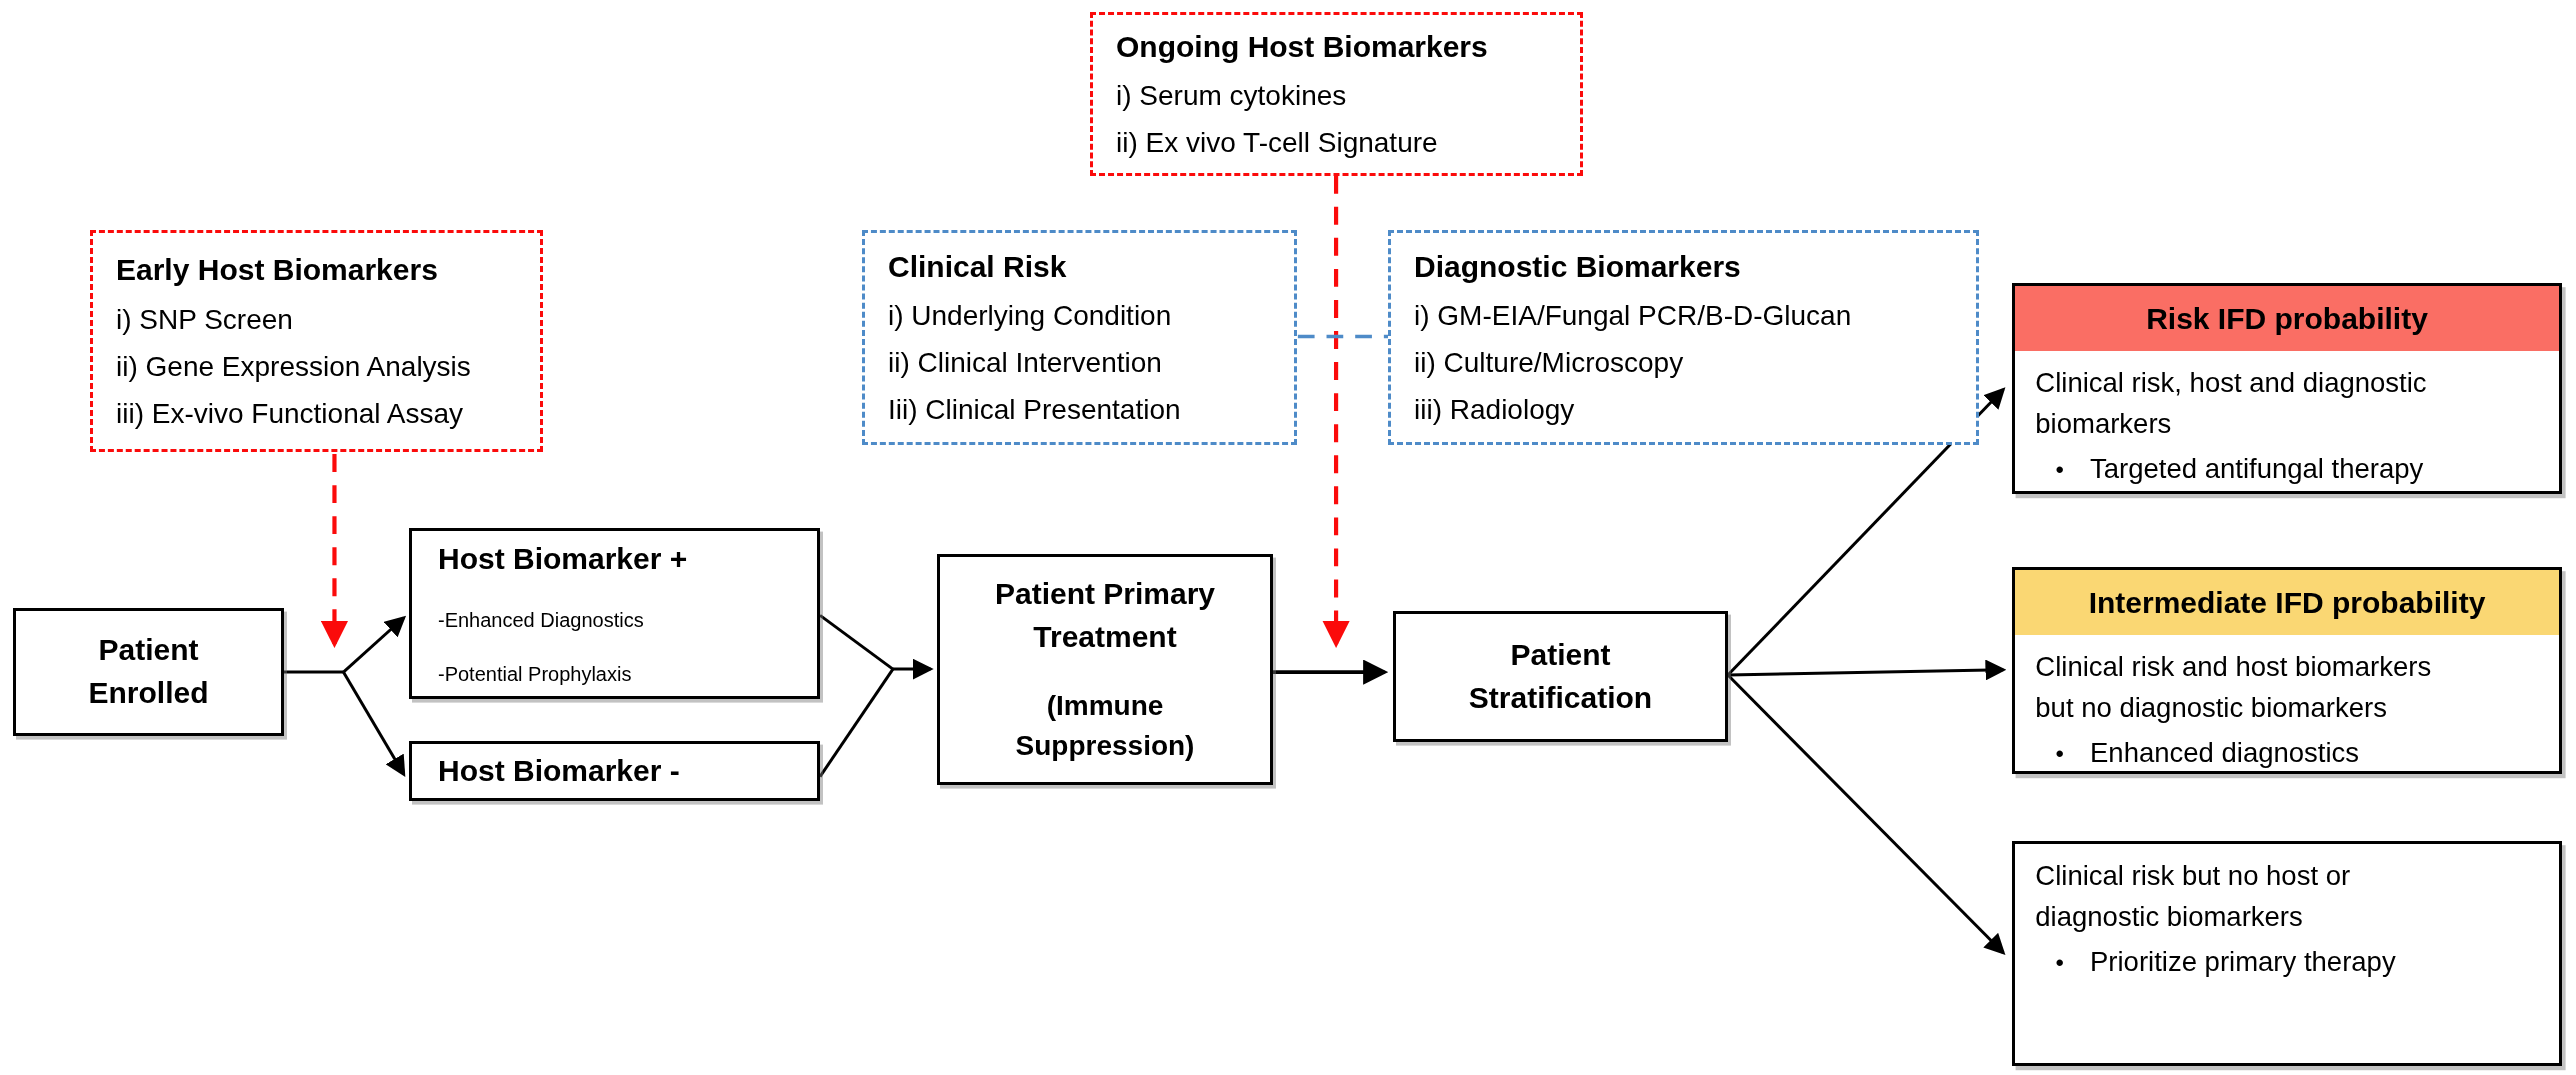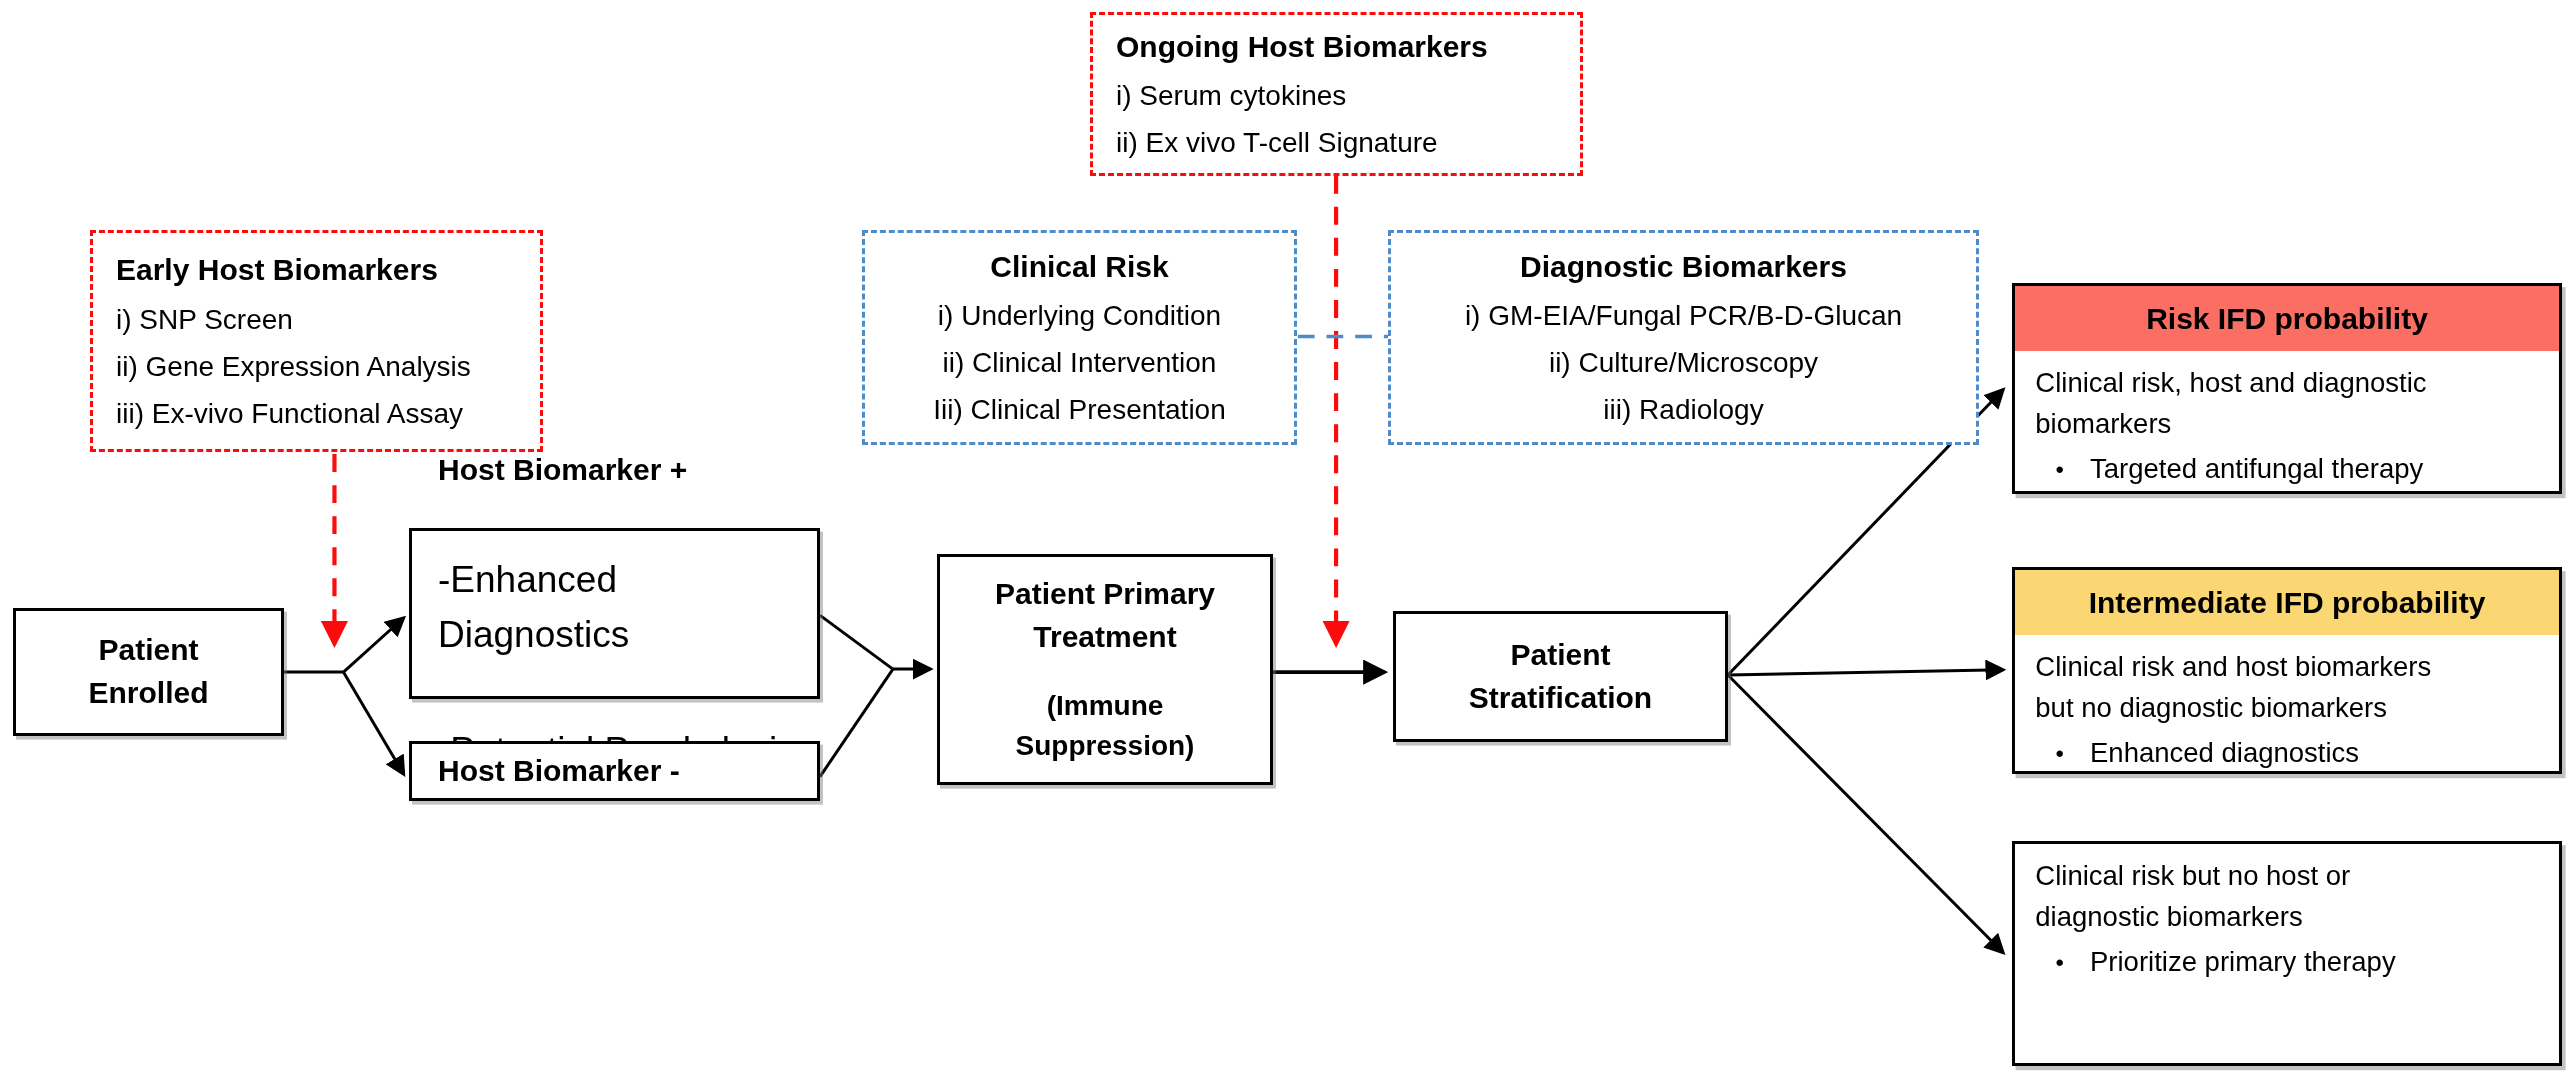--- a/index.html
+++ b/index.html
@@ -13,36 +13,36 @@
 
   
   .note{
     position:absolute;z-index:2;background:#fff;
     border:3.6px dashed var(--red-accent,#f00);
     box-sizing:border-box;
     display:flex;flex-direction:column;justify-content:center;
     padding:6px 23px;
     font-size:28px;line-height:1.68;white-space:nowrap;
   }
-  .note.blue{border-color:var(--blue-accent,#4e8bc8);text-align:center;}
+  .note.blue{border-color:var(--blue-accent,#4e8bc8);}
   .note-title{font-weight:bold;font-size:30px;}
 
   
   .node{
     position:absolute;z-index:2;background:#fff;
     border:3.6px solid var(--ink,#000);
     box-sizing:border-box;
     box-shadow:3px 3.6px 0 rgba(120,120,120,0.45);
     display:flex;flex-direction:column;justify-content:center;
     font-weight:bold;font-size:30px;line-height:1.42;gap:24px;
   }
   .node.centered{align-items:center;text-align:center;}
   .node.lefty{align-items:flex-start;padding-left:26px;}
   .node .sub{font-weight:bold;font-size:28px;margin-top:3.6px;}
-  .node .plainline{font-weight:normal;font-size:37px;line-height:1.5;margin-top:36px;}
+  .node .plainline{font-weight:normal;font-size:20px;line-height:1.5;}
   .multi{white-space:pre-line;}
 
   
   .outcome{
     position:absolute;z-index:2;left:2012px;width:550px;
     border:3.6px solid var(--ink,#000);box-sizing:border-box;background:#fff;
     box-shadow:3.6px 4.2px 0 rgba(120,120,120,0.45);
   }
   .outcome .header{
     height:65px;display:flex;align-items:center;justify-content:center;

